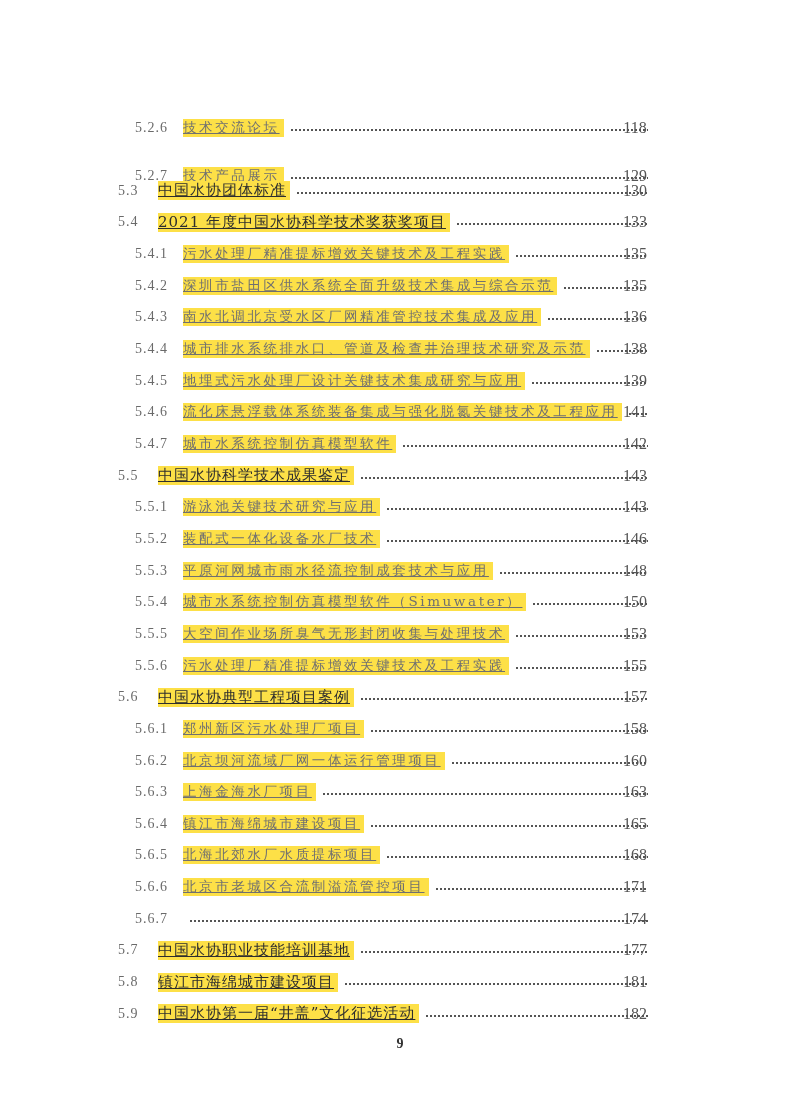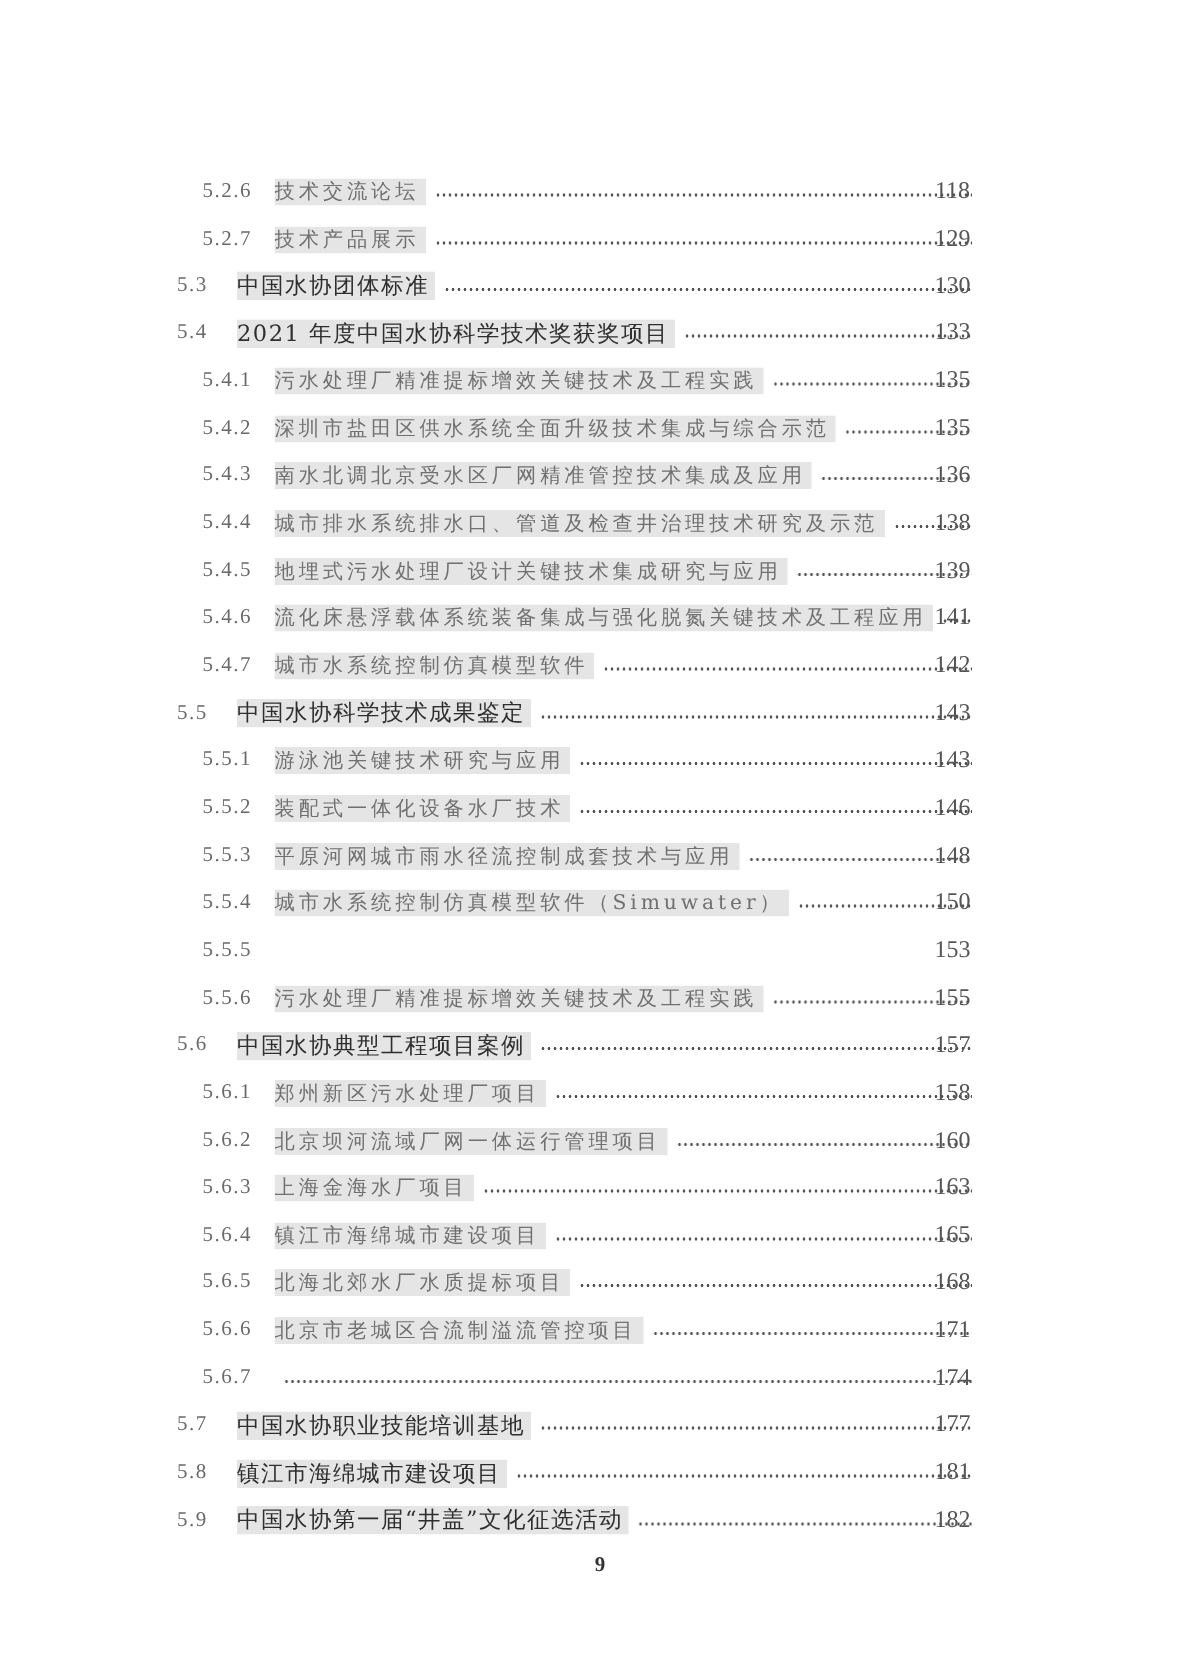--- a/index.html
+++ b/index.html
@@ -45,21 +45,22 @@
       right: 98px;
       display: flex;
       align-items: center;
       overflow: hidden;
     }
     .row.sub .title-wrap { left: 183px; }
     .row.sec .title-wrap { left: 158px; text-align: center; }
     .title {
       flex: 0 0 auto;
       padding-right: 4px;
-      background: #e5e5e5;
+      background: #fde047;
+      text-decoration: underline;
     }
     .row.sub .title {
       font-size: 13.5px;
       color: #707070;
       letter-spacing: 2.6px;
       font-weight: 300;
     }
     .row.sec .title {
       font-size: 15px;
       color: #2e2e2e;
@@ -102,21 +103,21 @@
 
 <div class="toc">
   <div class="row sub" style="top:0px">
     <span class="num">5.2.6</span>
     <div class="title-wrap">
         <span class="title">技术交流论坛</span>
         <span class="leader"></span>
       </div>
     <span class="page">118</span>
   </div>
-  <div class="row sub" style="top:32px">
+  <div class="row sub" style="top:48px">
     <span class="num">5.2.7</span>
     <div class="title-wrap">
         <span class="title">技术产品展示</span>
         <span class="leader"></span>
       </div>
     <span class="page">129</span>
   </div>
   <div class="row sec" style="top:63.3px">
     <span class="num">5.3</span>
     <div class="title-wrap">
@@ -224,20 +225,24 @@
   <div class="row sub" style="top:474.7px">
     <span class="num">5.5.4</span>
     <div class="title-wrap">
         <span class="title">城市水系统控制仿真模型软件（Simuwater）</span>
         <span class="leader"></span>
       </div>
     <span class="page">150</span>
   </div>
   <div class="row sub" style="top:506.4px">
     <span class="num">5.5.5</span>
+    <div class="title-wrap">
+        <span class="title">大空间作业场所臭气无形封闭收集与处理技术</span>
+        <span class="leader"></span>
+      </div>
     <span class="page">153</span>
   </div>
   <div class="row sub" style="top:538px">
     <span class="num">5.5.6</span>
     <div class="title-wrap">
         <span class="title">污水处理厂精准提标增效关键技术及工程实践</span>
         <span class="leader"></span>
       </div>
     <span class="page">155</span>
   </div>

